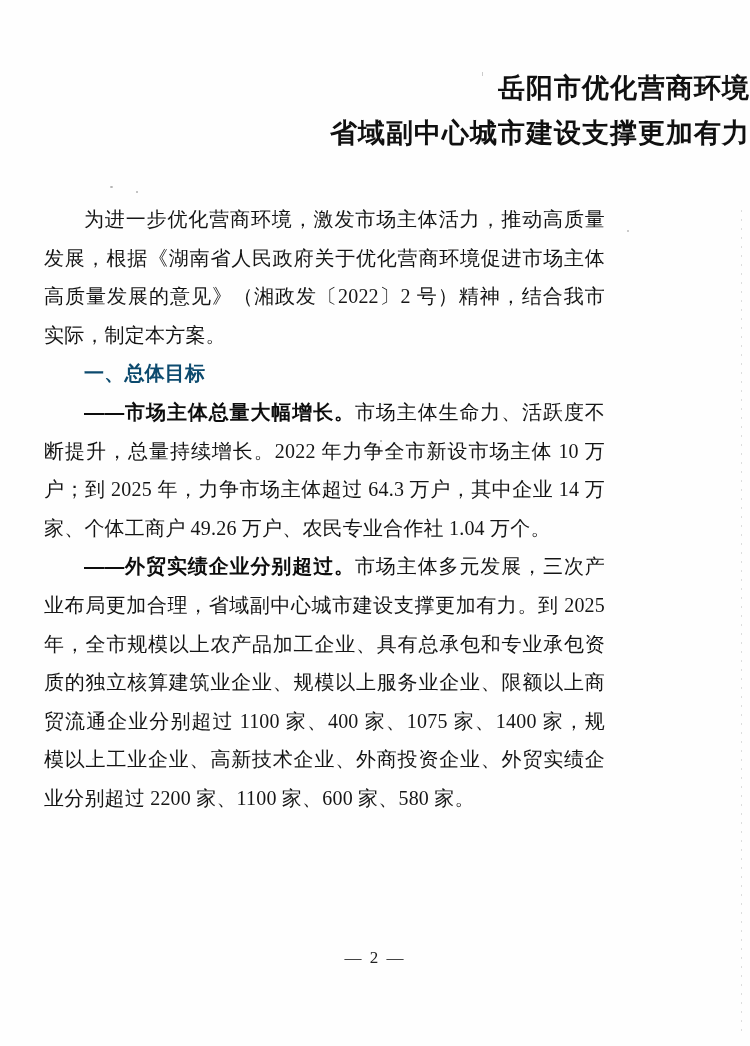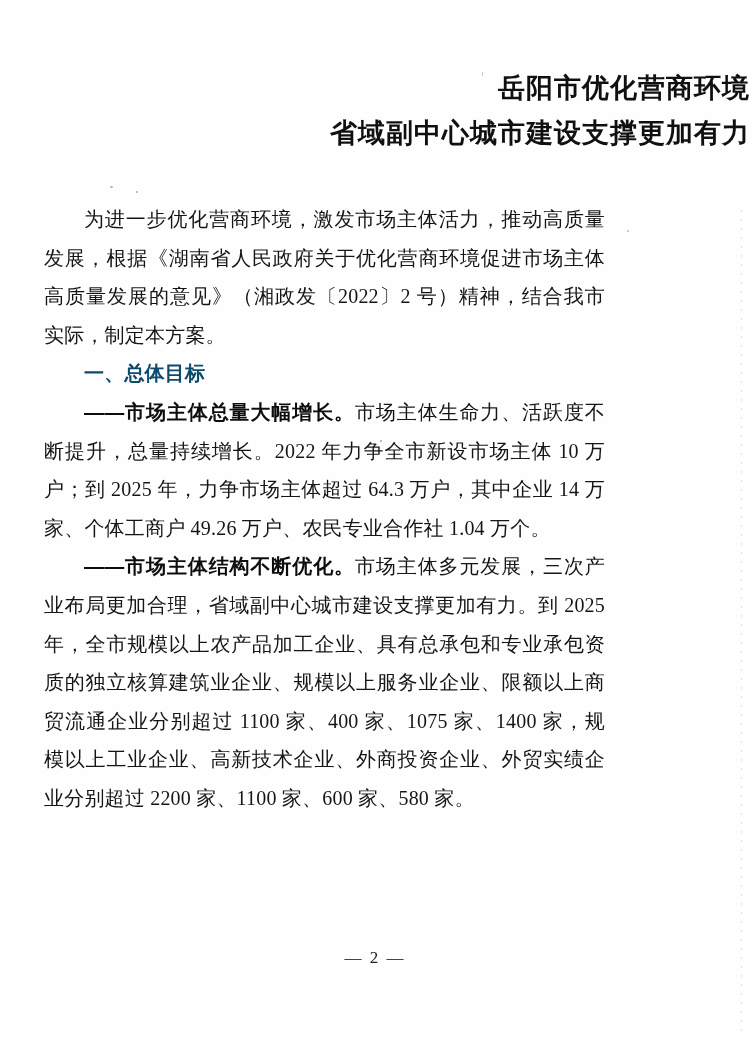--- a/index.html
+++ b/index.html
@@ -108,20 +108,20 @@
   </h1>
 
   <div class="doc-body">
 
     <p>为进一步优化营商环境，激发市场主体活力，推动高质量发展，根据《湖南省人民政府关于优化营商环境促进市场主体高质量发展的意见》（湘政发〔2022〕2 号）精神，结合我市实际，制定本方案。</p>
 
     <p class="section-heading">一、总体目标</p>
 
     <p><span class="para-lead">——市场主体总量大幅增长。</span><span>市场主体生命力、活跃度不断提升，总量持续增长。2022 年力争全市新设市场主体 10 万户；到 2025 年，力争市场主体超过 64.3 万户，其中企业 14 万家、个体工商户 49.26 万户、农民专业合作社 1.04 万个。</span></p>
 
-    <p><span class="para-lead">——市场主体结构不断优化。</span><span>市场主体多元发展，三次产业布局更加合理，省域副中心城市建设支撑更加有力。到 2025 年，全市规模以上农产品加工企业、具有总承包和专业承包资质的独立核算建筑业企业、规模以上服务业企业、限额以上商贸流通企业分别超过 1100 家、400 家、1075 家、1400 家，规模以上工业企业、高新技术企业、外商投资企业、外贸实绩企业分别超过 2200 家、1100 家、600 家、580 家。</span></p>
+    <p><span class="para-lead">——外贸实绩企业分别超过。</span><span>市场主体多元发展，三次产业布局更加合理，省域副中心城市建设支撑更加有力。到 2025 年，全市规模以上农产品加工企业、具有总承包和专业承包资质的独立核算建筑业企业、规模以上服务业企业、限额以上商贸流通企业分别超过 1100 家、400 家、1075 家、1400 家，规模以上工业企业、高新技术企业、外商投资企业、外贸实绩企业分别超过 2200 家、1100 家、600 家、580 家。</span></p>
 
 
   </div>
 
   <div class="page-footer">— 2 —</div>
 
 </div>
 
 </body></html>

